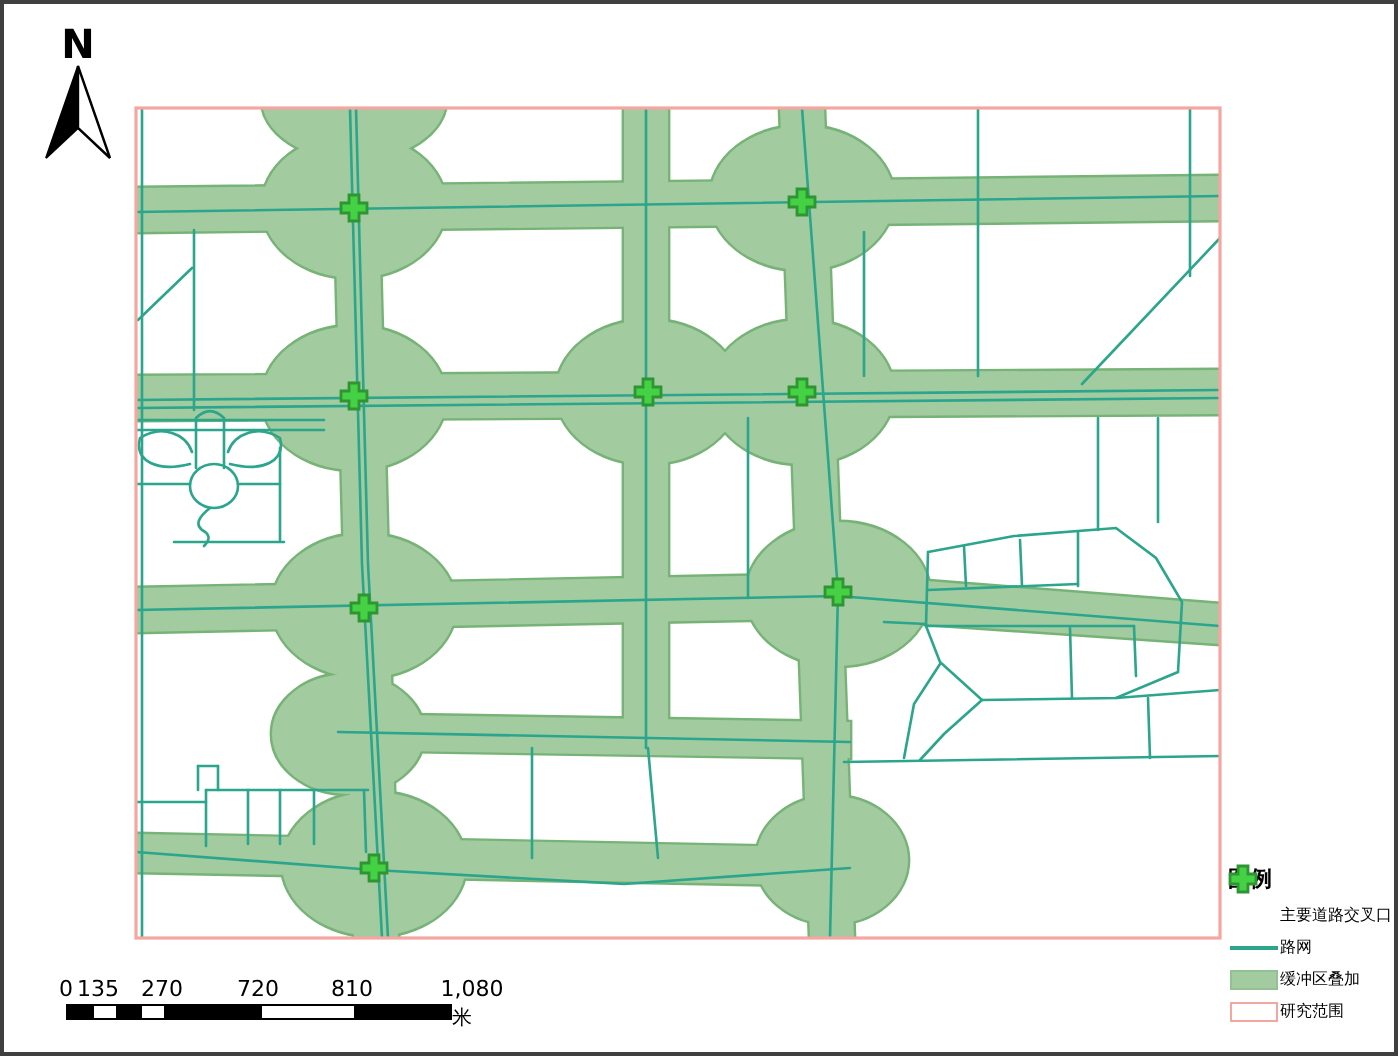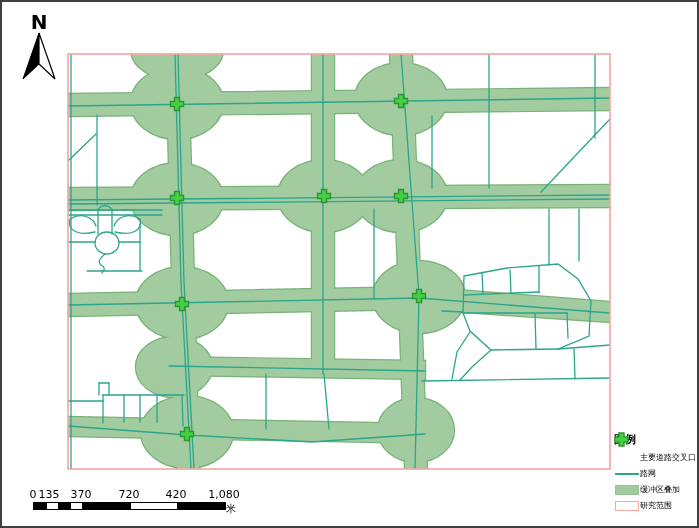--- a/index.html
+++ b/index.html
@@ -160,24 +160,24 @@
     <g>
       <text class="north-n" x="37" y="27" text-anchor="middle">N</text>
       <polygon points="37,31 21,77 37,62" fill="#000" stroke="#000" stroke-width="1"></polygon>
       <polygon points="37,31 53,77 37,62" fill="#fff" stroke="#000" stroke-width="1.2"></polygon>
     </g>
   </svg>
 
   <div>
     <span class="scale-label" style="left:11px">0</span>
     <span class="scale-label" style="left:27px">135</span>
-    <span class="scale-label" style="left:59px">370</span>
+    <span class="scale-label" style="left:59px">270</span>
     <span class="scale-label" style="left:107px">720</span>
-    <span class="scale-label" style="left:154px">420</span>
-    <span class="scale-label" style="left:202px">1,080</span>
+    <span class="scale-label" style="left:154px">810</span>
+    <span class="scale-label" style="left:214px">1,080</span>
     <div class="scalebar">
       <div class="seg b" style="width:6.25%"></div>
       <div class="seg w" style="width:6.25%"></div>
       <div class="seg b" style="width:6.25%"></div>
       <div class="seg w" style="width:6.25%"></div>
       <div class="seg b" style="width:25%"></div>
       <div class="seg w" style="width:25%"></div>
       <div class="seg b" style="width:25%"></div>
     </div>
     <span class="scale-unit">米</span>

